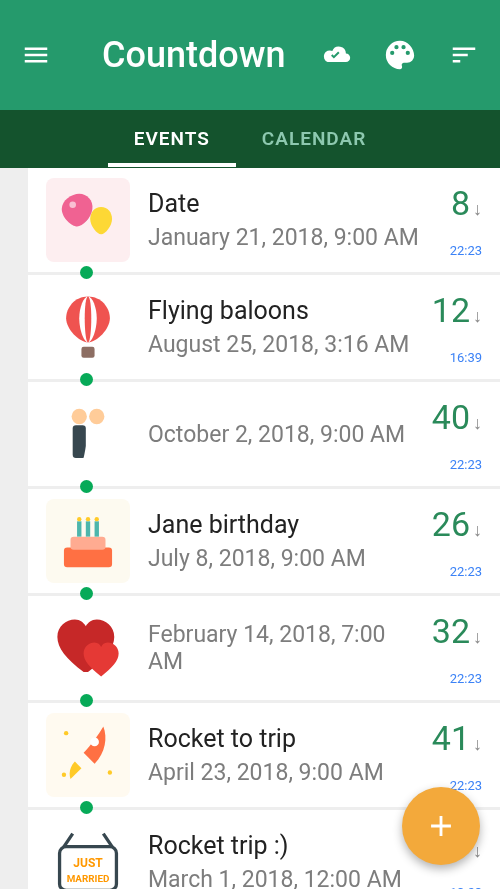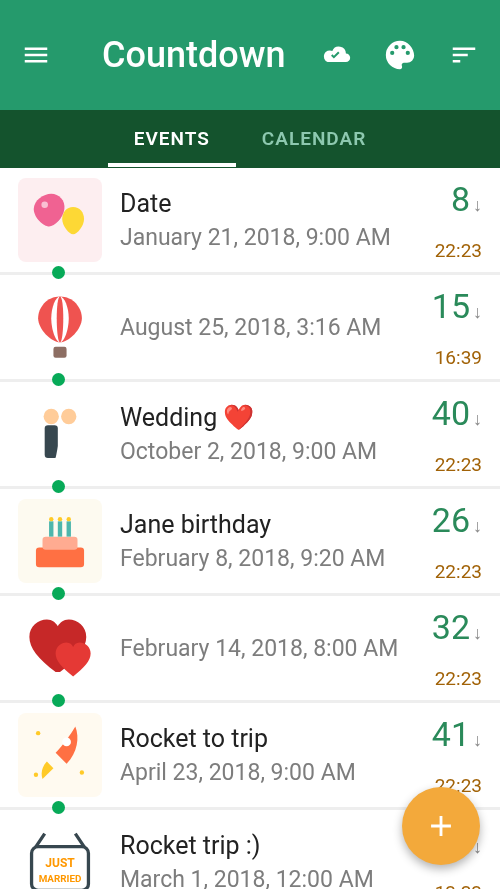--- a/index.html
+++ b/index.html
@@ -8,30 +8,30 @@
   .appbar { background:#259a6c; height:110px; display:flex; align-items:center; padding:0 18px; gap:28px; }
   .appbar .title { color:#fff; font-size:36px; font-weight:500; flex:1; margin-left:20px; }
   .appbar .icon-btn { width:36px; height:36px; display:flex; align-items:center; justify-content:center; cursor:pointer; }
   .appbar svg { fill:#fff; }
 
   .tabs { background:#14532d; height:58px; display:flex; align-items:center; justify-content:center; }
   .tab { padding:0 26px; text-align:center; font-size:19px; font-weight:600; letter-spacing:1px; height:56px; line-height:56px; cursor:pointer; }
   .tab.active { color:#fff; border-bottom:4px solid #fff; }
   .tab.inactive { color:#8dc8af; border-bottom:4px solid transparent; }
 
-  .list { background:#eee; height:721px; overflow:hidden; }
+  .list { background:#eee; height:721px; overflow:hidden;padding-left:28px; }
   .row { background:#fff; display:flex; align-items:center; padding:10px 18px 10px 18px; margin-bottom:3px; position:relative; min-height:100px; }
   .row .thumb { width:84px; height:84px; border-radius:8px; display:flex; align-items:center; justify-content:center; flex-shrink:0; }
   .row .texts { flex:1; margin-left:18px; overflow:hidden; }
   .row .title { font-size:25px; color:#222; margin-bottom:6px; display:flex; align-items:center; gap:6px; }
   .row .date { font-size:23px; color:#7d7d7d; }
   .row .right { text-align:right; display:flex; flex-direction:column; align-items:flex-end; margin-left:8px; }
   .row .days { font-size:34px; font-weight:400; color:#2a8a5a; display:flex; align-items:baseline; }
   .row .days .arrow { font-size:18px; color:#888; margin-left:3px; }
-  .row .time { font-size:19px; color:#a16207; margin-top:20px; }
+  .row .time { font-size:13px; color:#3b82f6; margin-top:20px; }
 
   .dot { position:absolute; left:52px; width:13px; height:13px; background:#07aa58; border-radius:50%; z-index:2; }
   .dot.bottom { bottom:-7px; }
 
   .fab { position:absolute; right:20px; bottom:24px; width:78px; height:78px; border-radius:50%; background:#f3a93b; display:flex; align-items:center; justify-content:center; box-shadow:0 4px 10px rgba(0,0,0,0.3); cursor:pointer; z-index:10; }
   .fab svg { fill:#fff; }
 
   
   .th0{background:#fdeef0;} .th1{background:#fff;} .th2{background:#fff;} .th3{background:#fdfaf0;}
   .th4{background:#fff;} .th5{background:#fffaf0;} .th6{background:#fff;}
@@ -101,46 +101,45 @@
   <div class="row">
     <div class="thumb th1">
       <svg viewBox="0 0 64 64">
           <path fill="#ef5350" d="M32 4c12 0 20 10 20 20s-12 22-20 22-20-12-20-22S20 4 32 4z"></path>
           <path fill="#fff" d="M32 4c4 0 8 10 8 20s-4 22-8 22-8-12-8-22 4-20 8-20z"></path>
           <path fill="#ef5350" d="M32 4c2 0 3 10 3 20s-1 22-3 22-3-12-3-22 1-20 3-20z"></path>
           <rect x="26" y="50" width="12" height="10" fill="#8d6e63" rx="2"></rect>
         </svg>
     </div>
     <div class="texts">
+      <div class="title">
+          <span>Flying baloons</span>
+        </div>
       <div class="date">August 25, 2018, 3:16 AM</div>
     </div>
     <div class="right">
       <div class="days">
-          <span>15</span>
+          <span>12</span>
           <span class="arrow">↓</span>
         </div>
       <div class="time">16:39</div>
     </div>
     <div class="dot bottom"></div>
   </div>
 
   <div class="row">
     <div class="thumb th2">
       <svg viewBox="0 0 64 64">
           <circle cx="24" cy="16" r="7" fill="#ffcc99"></circle>
           <circle cx="40" cy="16" r="7" fill="#ffcc99"></circle>
           <rect x="18" y="24" width="12" height="30" fill="#37474f" rx="3"></rect>
           <path fill="#fff" d="M34 24h12l6 30H28z"></path>
         </svg>
     </div>
     <div class="texts">
-      <div class="title">
-          <span>Wedding</span> 
-          <span>❤️</span>
-        </div>
       <div class="date">October 2, 2018, 9:00 AM</div>
     </div>
     <div class="right">
       <div class="days">
           <span>40</span>
           <span class="arrow">↓</span>
         </div>
       <div class="time">22:23</div>
     </div>
     <div class="dot bottom"></div>
@@ -156,41 +155,41 @@
           <rect x="38" y="14" width="4" height="14" fill="#4db6ac"></rect>
           <circle cx="24" cy="12" r="2" fill="#ffca28"></circle>
           <circle cx="32" cy="12" r="2" fill="#ffca28"></circle>
           <circle cx="40" cy="12" r="2" fill="#ffca28"></circle>
         </svg>
     </div>
     <div class="texts">
       <div class="title">
           <span>Jane birthday</span>
         </div>
-      <div class="date">February 8, 2018, 9:20 AM</div>
+      <div class="date">July 8, 2018, 9:00 AM</div>
     </div>
     <div class="right">
       <div class="days">
           <span>26</span>
           <span class="arrow">↓</span>
         </div>
       <div class="time">22:23</div>
     </div>
     <div class="dot bottom"></div>
   </div>
 
   <div class="row">
     <div class="thumb th4">
       <svg viewBox="0 0 64 64">
           <path fill="#c62828" d="M28 54C12 42 4 32 4 22 4 12 12 6 20 6c5 0 8 3 10 6 2-3 5-6 10-6 8 0 16 6 16 16 0 10-8 20-24 32z"></path>
           <path fill="#e53935" d="M44 58c-10-8-16-14-16-21 0-6 5-10 10-10 3 0 5 2 6 4 1-2 3-4 6-4 5 0 10 4 10 10 0 7-6 13-16 21z"></path>
         </svg>
     </div>
     <div class="texts">
-      <div class="date">February 14, 2018, 8:00 AM</div>
+      <div class="date">February 14, 2018, 7:00 AM</div>
     </div>
     <div class="right">
       <div class="days">
           <span>32</span>
           <span class="arrow">↓</span>
         </div>
       <div class="time">22:23</div>
     </div>
     <div class="dot bottom"></div>
   </div>

